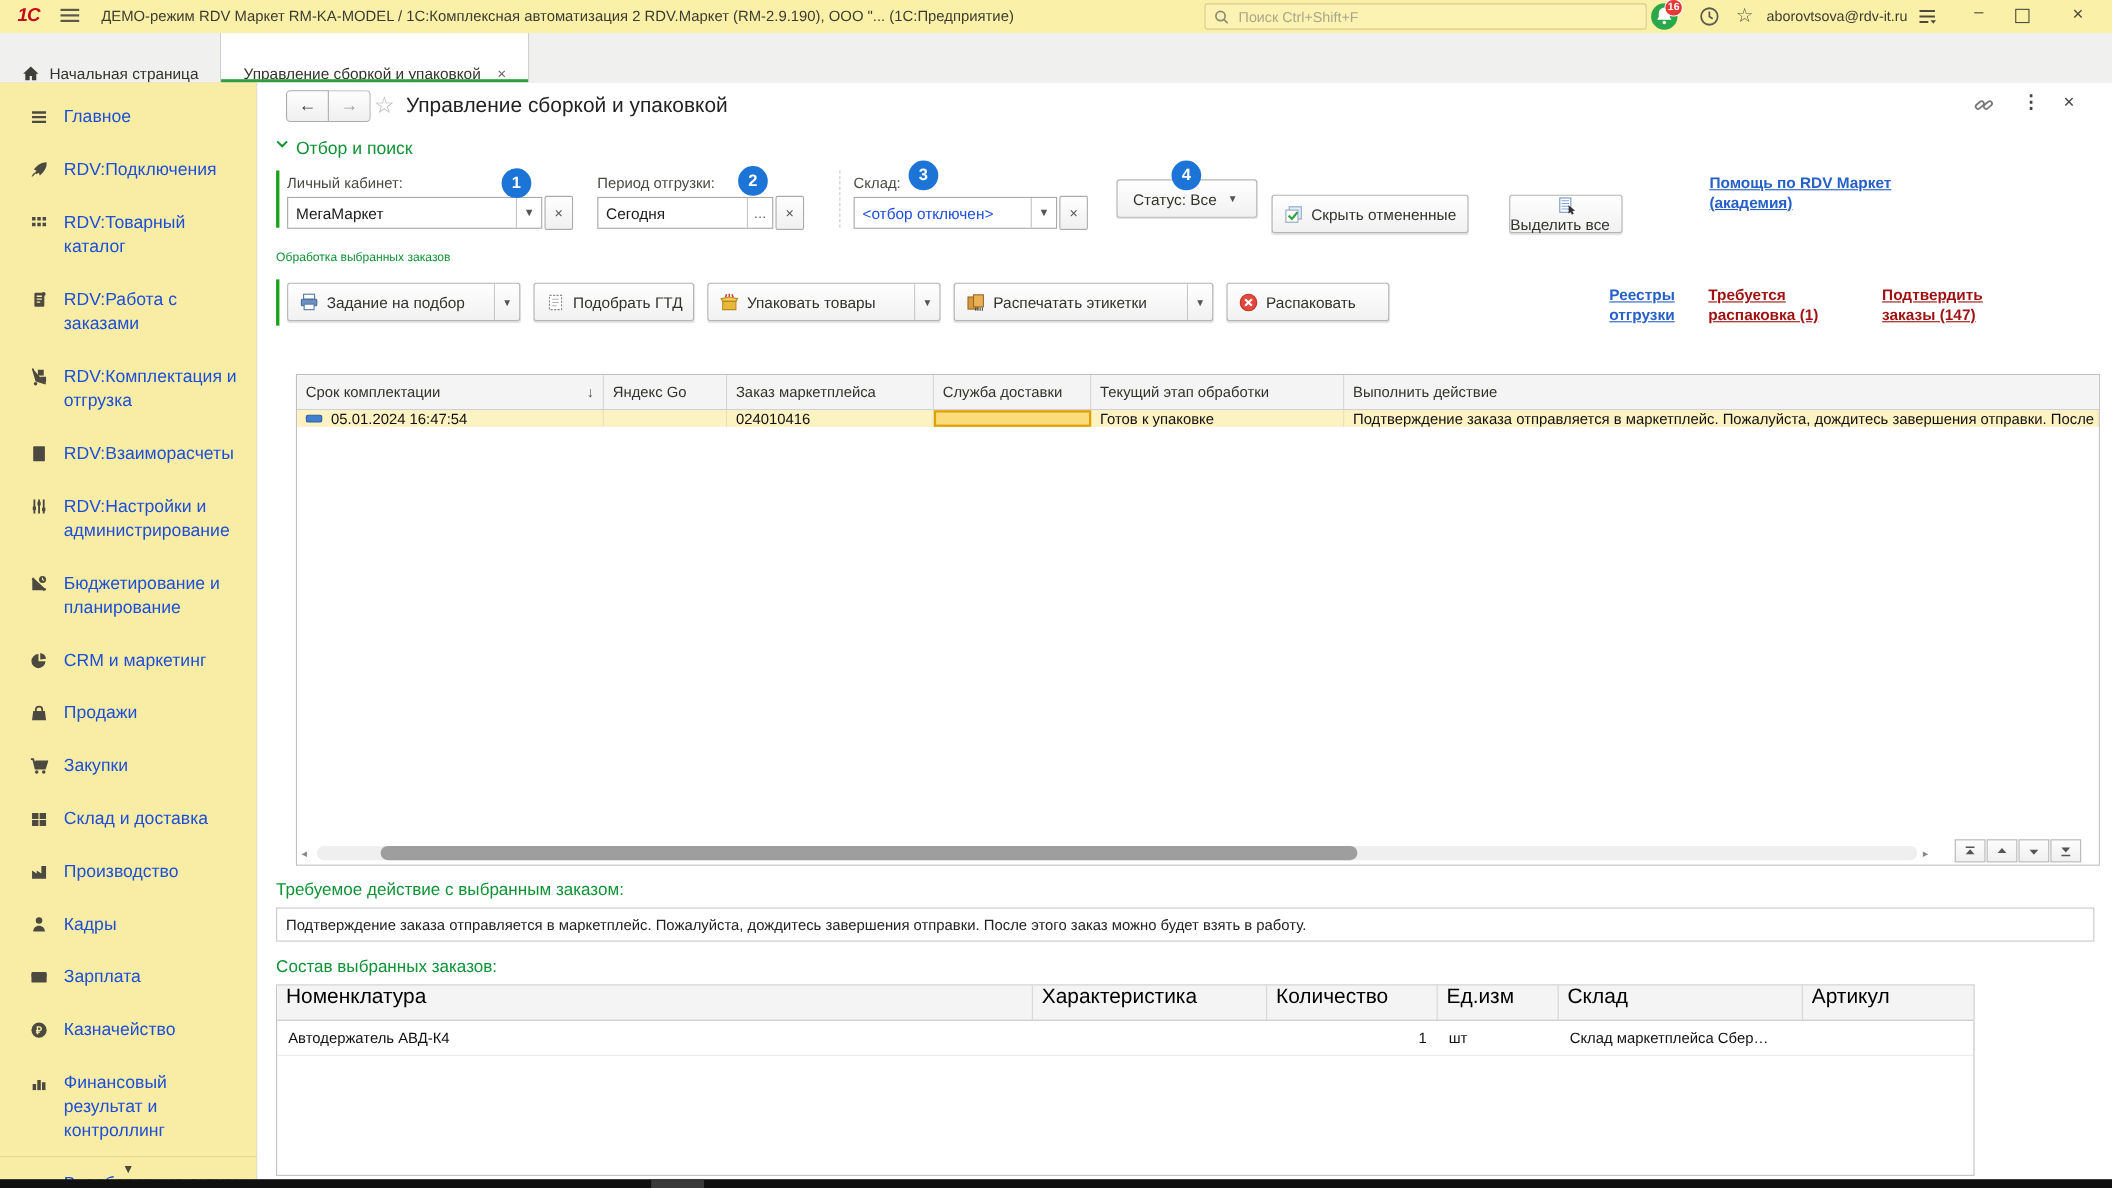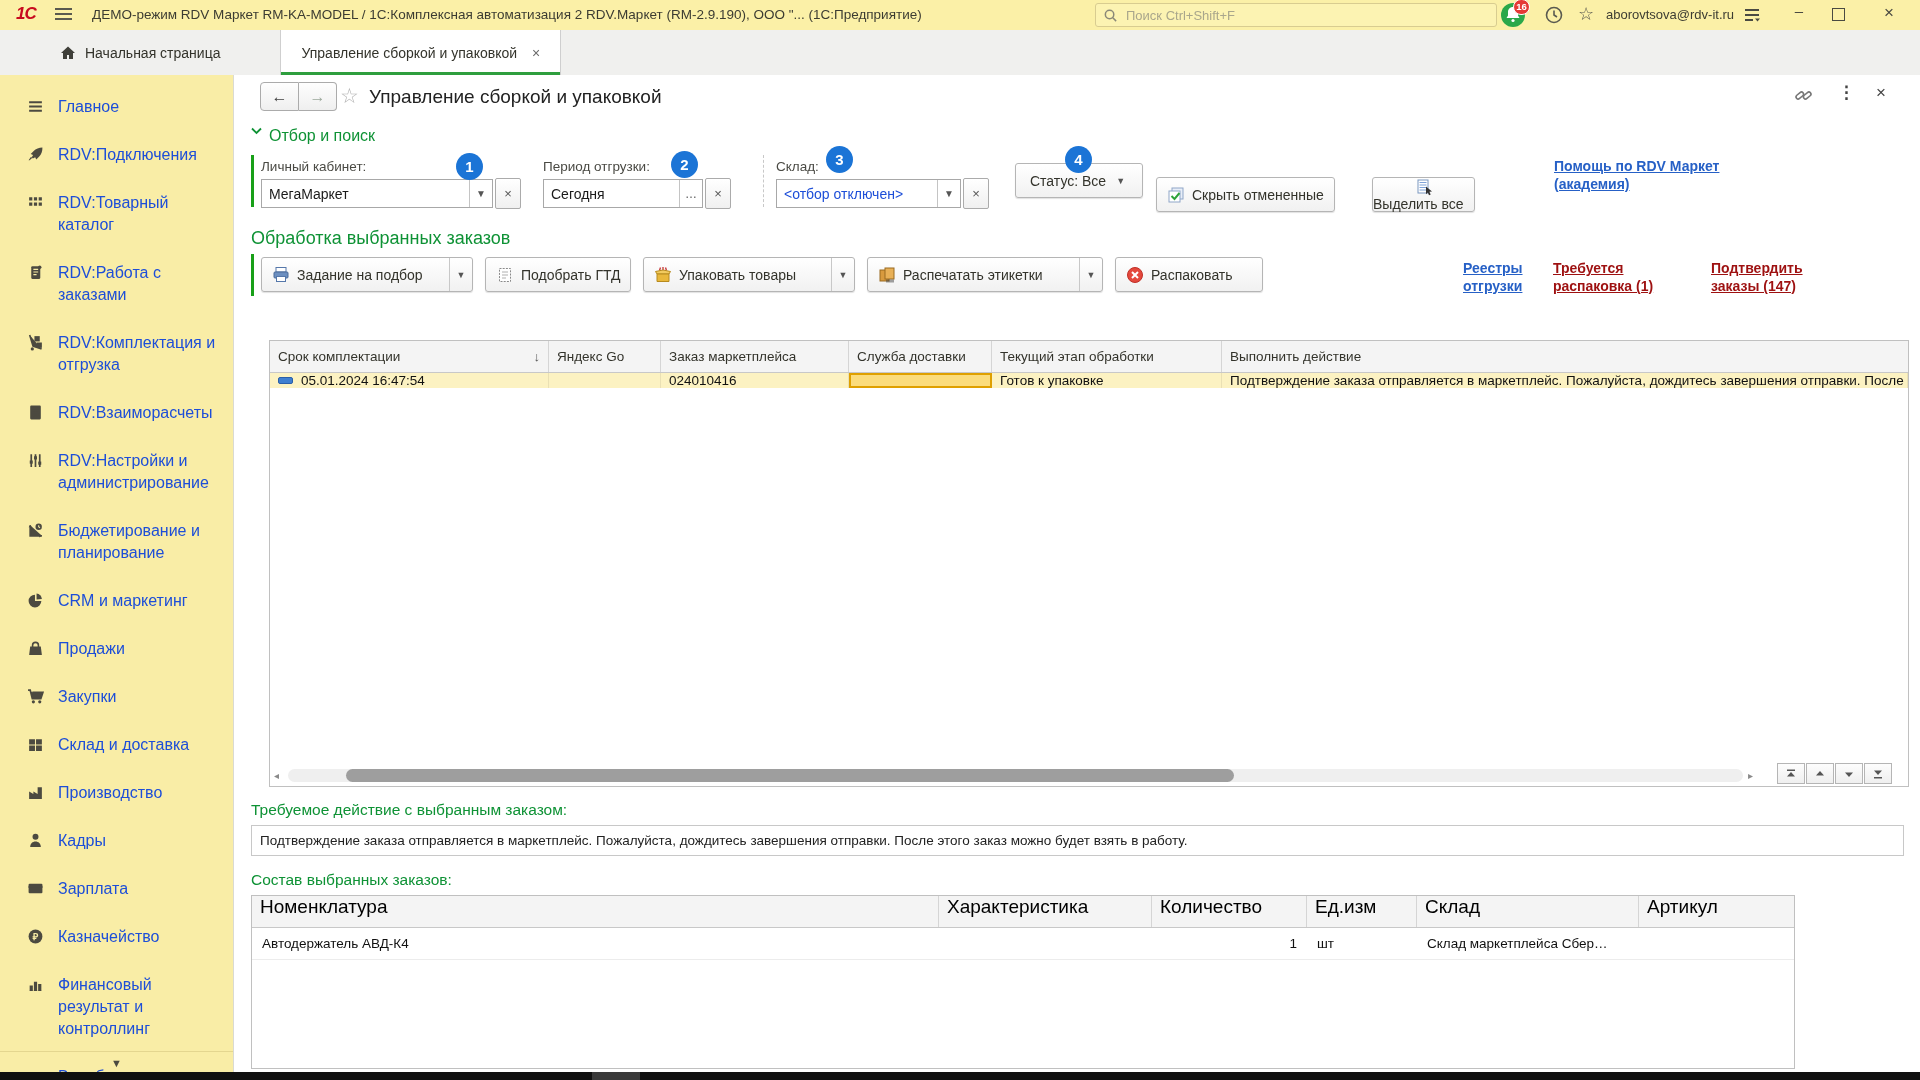--- a/index.html
+++ b/index.html
@@ -21,21 +21,21 @@
                  border-radius:8px;color:#fff;font-size:9.5px;font-weight:bold;line-height:14px;text-align:center;}
   .tb-clock{position:absolute;left:1544px;top:5px;}
   .tb-star{position:absolute;left:1578px;top:3px;font-size:18px;color:#5A5A50;}
   .tb-user{position:absolute;left:1606px;top:7px;font-size:13px;color:#3C3C32;}
   .tb-lines{position:absolute;left:1742px;top:5px;}
   .tb-min{position:absolute;left:1788px;top:2px;font-size:15px;color:#4A4A42;width:22px;text-align:center;}
   .tb-max{position:absolute;left:1832px;top:8px;width:11px;height:11px;border:1.5px solid #4A4A42;}
   .tb-close{position:absolute;left:1878px;top:3px;font-size:17px;color:#4A4A42;width:22px;text-align:center;}
   
   .tabbar{position:absolute;left:0;top:30px;width:1920px;height:45px;background:#F0F0EE;border-bottom:1px solid #CFCFCF;display:flex;}
-  .tab{display:flex;align-items:center;gap:9px;padding:0 20px;font-size:14px;color:#33332B;position:relative;margin-left:40px;}
+  .tab{display:flex;align-items:flex-end;gap:9px;padding:0 20px;font-size:14px;color:#33332B;position:relative;}
   .tab.active{background:#fff;border-left:1px solid #CFCFCF;border-right:1px solid #CFCFCF;}
   .tab.active:after{content:"";position:absolute;left:0;right:0;bottom:0;height:3px;background:#2E9E3E;}
   .tab .closex{margin-left:6px;color:#6A6A6A;font-size:14px;}
   
   .sidebar{position:absolute;left:0;top:75px;width:233px;height:1005px;background:#F9EDA6;border-right:1px solid #DADAD2;}
   .side-list{padding-top:8px;}
   .side-item{display:flex;align-items:flex-start;gap:14px;padding:13px 8px 13px 27px;cursor:default;}
   .side-item .si{width:17px;height:17px;flex:0 0 17px;margin-top:2px;}
   .side-item .sl{font-size:16px;line-height:22px;color:#1d4ed8;}
   .side-bottom{position:absolute;left:0;right:0;bottom:6px;height:22px;border-top:1px solid #E4D68F;
@@ -436,21 +436,21 @@
           <path d="M10 8.5l6 5-2.6.3 1.3 2.6-1.7.8-1.2-2.7-1.8 1.8z" fill="#333"></path>
         </svg>
       </span>
     <span class="cap">Выделить все</span>
   </div>
   <div class="biglink blue" style="left:1320px;top:82px;">
     <div>Помощь по RDV Маркет</div>
     <div>(академия)</div>
   </div>
 
-  <div class="sec-proc green-h" style="font-size:18px;">Обработка выбранных заказов</div>
+  <div class="sec-proc green-h" style="font-size:11px;">Обработка выбранных заказов</div>
   <div class="gbar" style="left:17px;top:179px;height:42px;"></div>
 
   <div class="btn" style="left:27px;top:182px;width:210px;">
     <span class="ic">
         <svg width="18" height="18" viewBox="0 0 18 18">
           <rect x="4" y="1.5" width="10" height="4.5" fill="#fff" stroke="#5577AA"></rect>
           <rect x="2" y="6" width="14" height="6" rx="1" fill="#6C8FC0" stroke="#4A6B99"></rect>
           <rect x="4.5" y="10.5" width="9" height="5" fill="#fff" stroke="#5577AA"></rect>
         </svg>
       </span>

